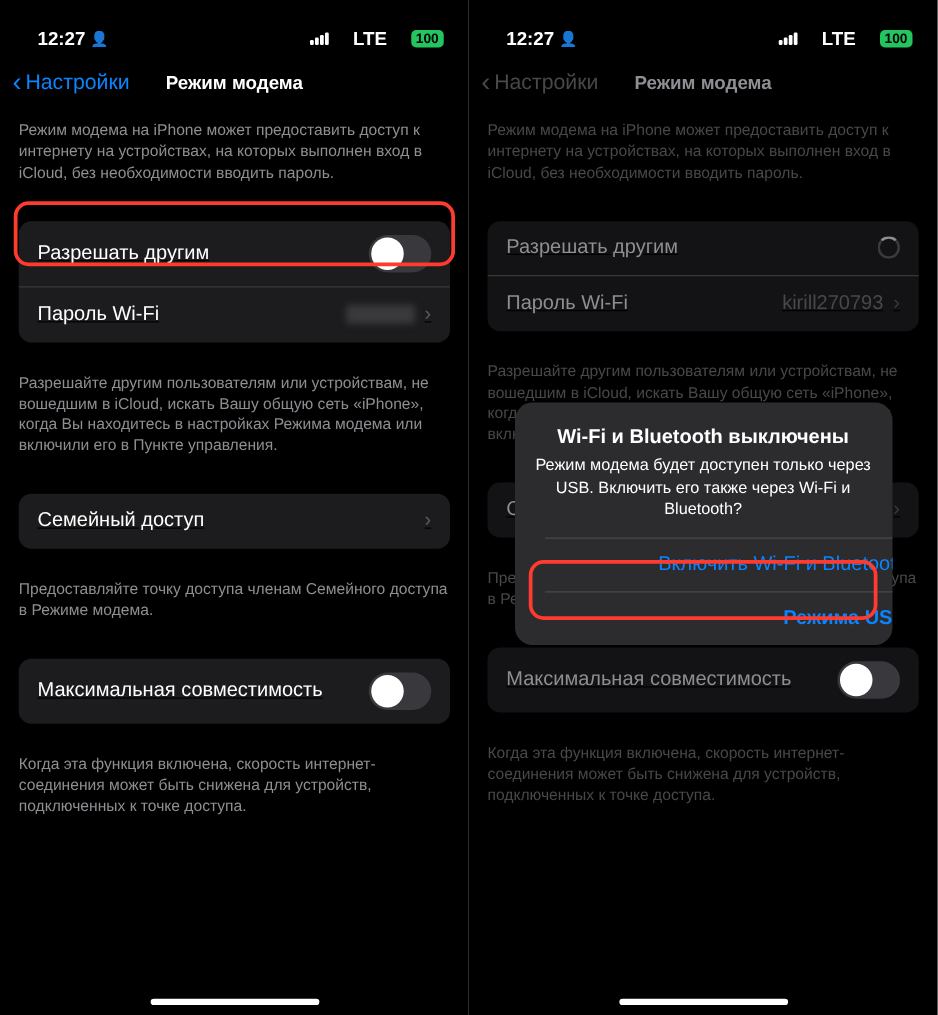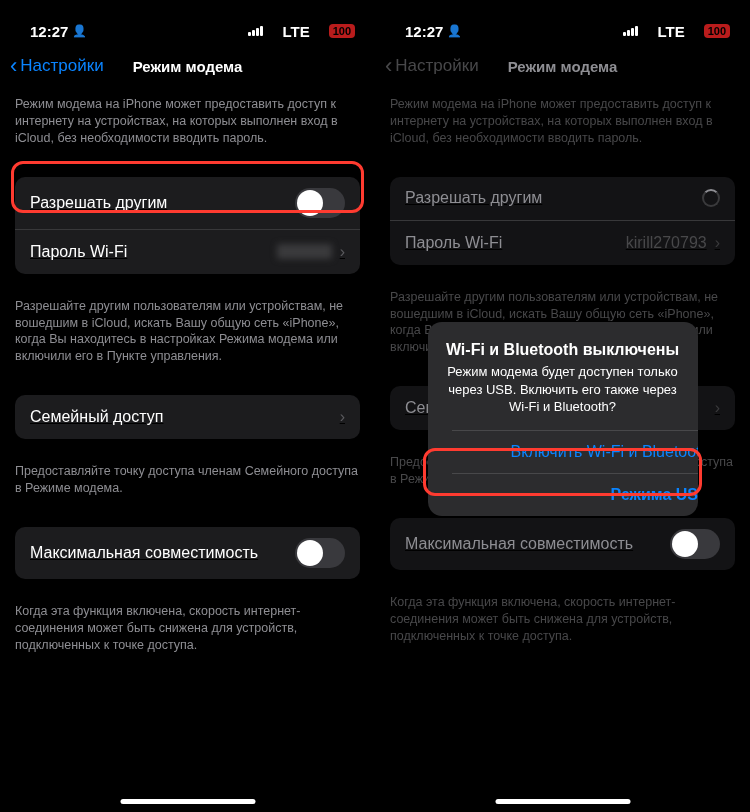--- a/index.html
+++ b/index.html
@@ -29,21 +29,21 @@
     }
     .status-left { display: flex; align-items: center; gap: 4px; }
     .status-right { display: flex; align-items: center; gap: 19px; }
     .signal-bars { display: flex; align-items: flex-end; gap: 1px; height: 10px; }
     .signal-bars span { width: 3px; background: #fff; border-radius: 1px; }
     .signal-bars span:nth-child(1){height:4px}
     .signal-bars span:nth-child(2){height:6px}
     .signal-bars span:nth-child(3){height:8px}
     .signal-bars span:nth-child(4){height:10px}
     .battery-badge {
-      background: #b91c1c;
+      background: #22c55e;
       color: #000;
       font-size: 11px;
       font-weight: 700;
       padding: 1px 4px;
       border-radius: 4px;
     }
     .nav-bar {
       height: 44px;
       display: flex;
       align-items: center;
@@ -133,21 +133,21 @@
     }
     .alert-overlay {
       position: absolute;
       top: 0; left: 0; right: 0; bottom: 0;
       display: flex;
       align-items: center;
       justify-content: center;
       z-index: 10;
     }
     .alert {
-      width: 270px;
+      width: 302px;
       background: #2c2c2e;
       border-radius: 14px;
       overflow: hidden;
       position: relative;
       top: 13px;
     }
     .alert-content {
       padding: 18px 16px 14px;
       text-align: center;
     }

